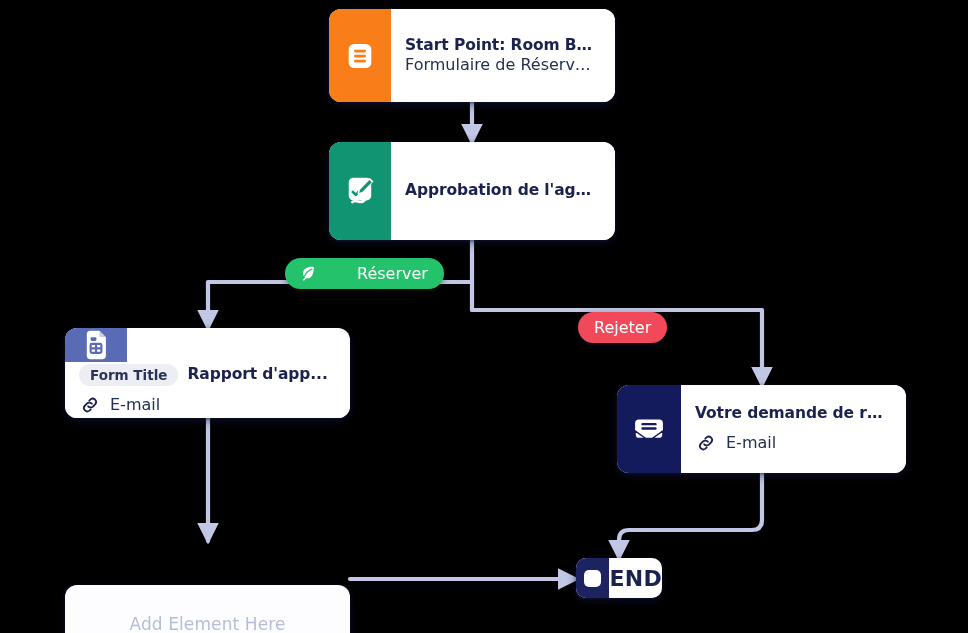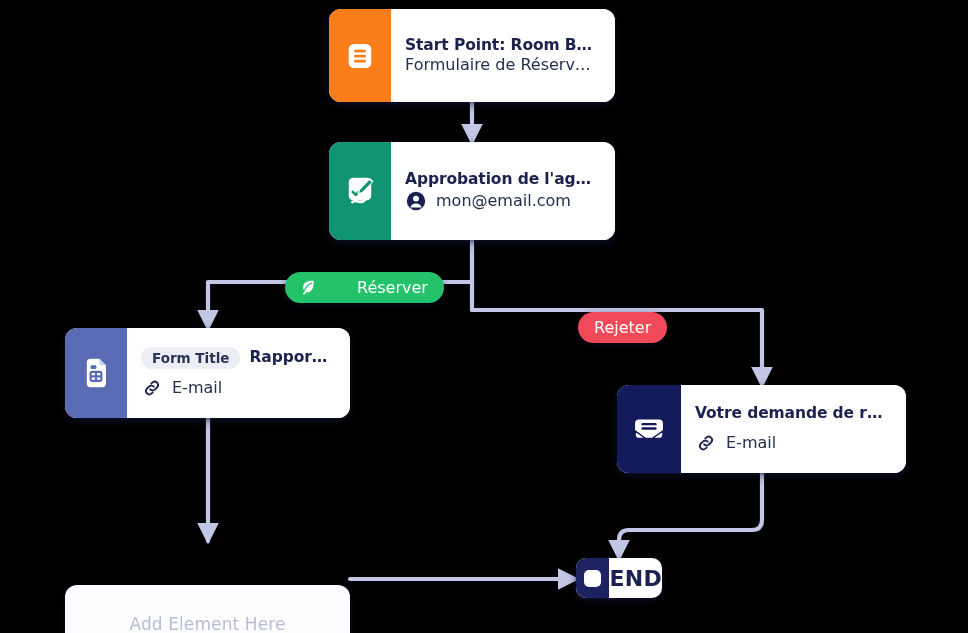--- a/index.html
+++ b/index.html
@@ -99,21 +99,21 @@
     line-height: 1.1;
   }
 
   
   #node-start        { left: 329px; top: 9px;   width: 286px; height: 93px; }
   #node-start .node-icon  { width: 62px; background: #f97d19; }
 
   #node-approval     { left: 329px; top: 142px; width: 286px; height: 98px; }
   #node-approval .node-icon { width: 62px; background: #109471; }
 
-  #node-form         { left: 65px;  top: 328px; width: 285px; height: 90px; }
+  #node-form         { left: 65px;  top: 328px; width: 285px; height: 90px; flex-direction: column; }
   #node-form .node-icon { width: 62px; background: #5a6bb5; }
 
   #node-email        { left: 617px; top: 385px; width: 289px; height: 88px; }
   #node-email .node-icon { width: 64px; background: #141b5c; }
 
   
   #node-add {
     position: absolute;
     left: 65px; top: 541px;
     width: 285px; height: 78px;
@@ -174,21 +174,21 @@
     align-items: center;
     gap: 7px;
     border-radius: 999px;
     padding: 6px 16px 6px 13px;
     color: #ffffff;
     font-size: 16px;
     font-weight: 500;
     box-shadow: 0 2px 7px rgba(20,24,60,0.45);
     white-space: nowrap;
   }
-  #badge-accept { left: 285px; top: 272px; background: #24c26a; gap: 40px; }
+  #badge-accept { left: 285px; top: 258px; background: #24c26a; gap: 40px; }
   #badge-reject { left: 578px; top: 312px; background: #f2495a; padding: 6px 16px; }
 
   .badge-icon { display: flex; align-items: center; }
 
   svg { display: block; }
 </style>
 </head>
 <body>
 
 <div id="canvas">
@@ -239,30 +239,20 @@
       <svg width="36" height="36" viewBox="0 0 24 24" aria-hidden="true">
         <path d="M4.5 6.2a3 3 0 0 1 3-3h9a3 3 0 0 1 3 3v9a3 3 0 0 1-3 3h-9a3 3 0 0 1-3-3z" fill="#ffffff"></path>
         <path d="M7.2 12.6l2 2 3.4-3.6" stroke="#109471" stroke-width="1.8" fill="none" stroke-linecap="round" stroke-linejoin="round"></path>
         <path d="M18.6 3.3l2.4 2.4-7.6 7.6-3.2.8.8-3.2z" fill="#ffffff"></path>
         <path d="M18.3 4.6l1.6 1.6-6.4 6.4-2 .5.5-2z" fill="#109471"></path>
         <path d="M6.9 19.4c1.4-1.5 3.3-.5 4.6-.2 1.8.4 3.2-.4 4.2-1.6" stroke="#ffffff" stroke-width="1.8" fill="none" stroke-linecap="round"></path>
       </svg>
     </div>
     <div class="node-body">
       <div class="node-title">Approbation de l'agent de ré...</div>
-      <div class="node-sub">
-        <span>
-          <svg width="22" height="22" viewBox="0 0 24 24" aria-hidden="true">
-            <circle cx="12" cy="12" r="10" fill="#1b2250"></circle>
-            <circle cx="12" cy="9.4" r="3.2" fill="#ffffff"></circle>
-            <path d="M5.8 19.2a6.6 6.6 0 0 1 12.4 0z" fill="#ffffff"></path>
-          </svg>
-        </span>
-        <span class="node-sub-text">mon@email.com</span>
-      </div>
     </div>
   </div>
 
   <div class="badge" id="badge-accept">
     <span class="badge-icon">
       <svg width="19" height="19" viewBox="0 0 24 24" aria-hidden="true">
         <path d="M20 3.8c-7.4-1.2-13 2.1-13.6 7.3-.3 2.6 1 4.6 2.6 5.6L6 20.2l1.5 1.1 3-3.4c5 1 9.6-2.6 9.5-14.1z" fill="#ffffff"></path>
         <path d="M17.6 6.4c-4.4 1.6-7.3 4.4-9.2 8.6" stroke="#24c26a" stroke-width="1.6" fill="none" stroke-linecap="round"></path>
       </svg>
     </span>

